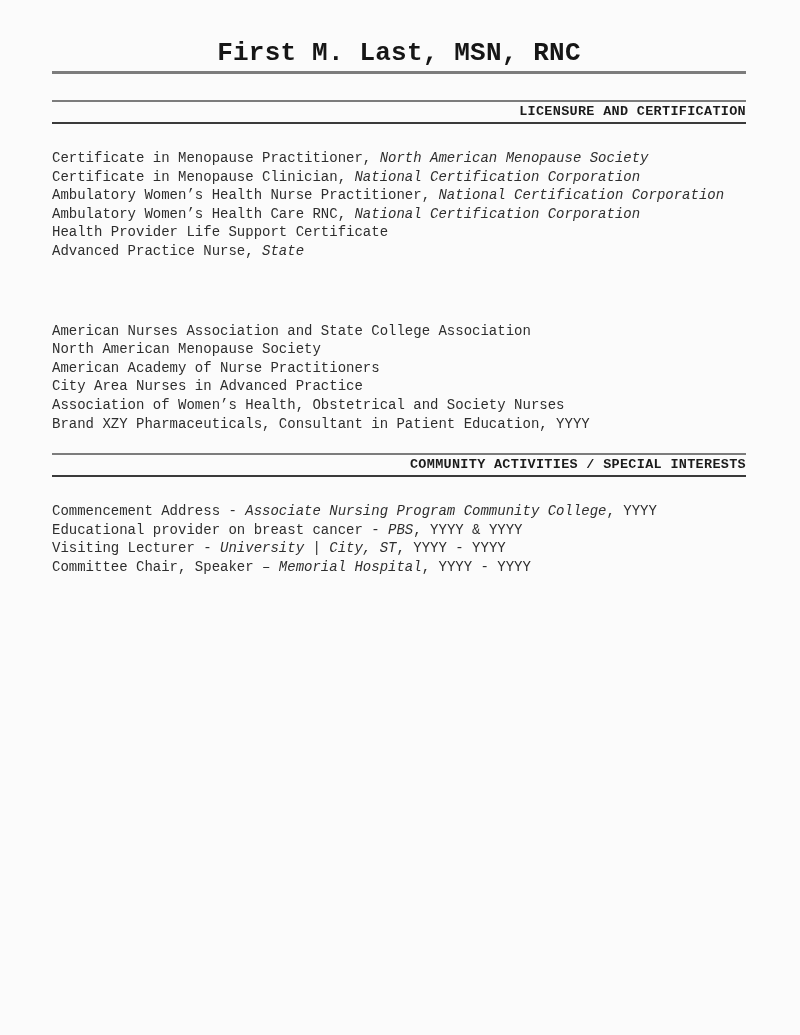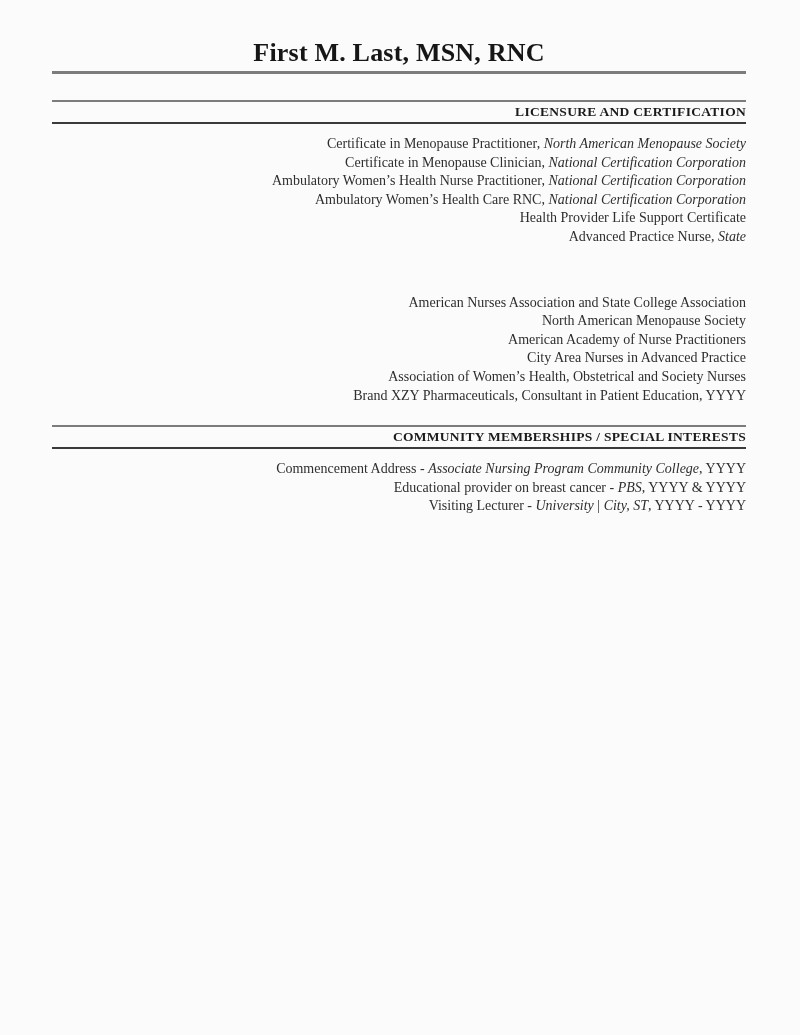--- a/index.html
+++ b/index.html
@@ -17,20 +17,21 @@
   body{
     width:800px;height:1035px;
     background:var(--paper);
     font-family:"Liberation Serif","DejaVu Serif",serif;
     color:var(--text);
     overflow:hidden;
   }
   .sheet{
     width:800px;height:831px;
     padding:38px 54px 0 52px;
+    font-family:Liberation Mono, monospace;
   }
   .doc-title{
     margin:0;
     text-align:center;
     font-size:26px;
     line-height:30px;
     font-weight:bold;
     color:var(--title);
     letter-spacing:0.2px;
   }
@@ -64,22 +65,22 @@
     font-size:13.5px;
     line-height:15px;
     font-weight:bold;
     color:var(--heading);
     letter-spacing:0.3px;
     padding:2px 0 3px;
     border-top:2px solid var(--rule-gray);
     border-bottom:2px solid var(--rule-dark);
   }
   .section-list{
-    padding-top:11px;
-    text-align:right;
+    padding-top:25px;
+    text-align:left;
     font-size:14px;
     line-height:18.6px;
   }
   .line{margin:0;}
   .line em{font-style:italic;}
 </style>
 </head>
 <body>
 
 <div class="sheet">
@@ -103,21 +104,22 @@
         <div class="section-list">
           <p class="line"><span>American Nurses Association and State College Association</span></p>
           <p class="line"><span>North American Menopause Society</span></p>
           <p class="line"><span>American Academy of Nurse Practitioners</span></p>
           <p class="line"><span>City Area Nurses in Advanced Practice</span></p>
           <p class="line"><span>Association of Women’s Health, Obstetrical and Society Nurses</span></p>
           <p class="line"><span>Brand XZY Pharmaceuticals, Consultant in Patient Education, YYYY</span></p>
         </div>
       </section>
       <section class="section section-2">
-        <h2 class="section-heading">COMMUNITY MEMBERSHIPS / SPECIAL INTERESTS</h2>
+        <h2 class="section-heading">COMMUNITY ACTIVITIES / SPECIAL INTERESTS</h2>
         <div class="section-list">
           <p class="line"><span>Commencement Address - </span><em>Associate Nursing Program Community College</em><span>, YYYY</span></p>
           <p class="line"><span>Educational provider on breast cancer - </span><em>PBS</em><span>, YYYY &amp; YYYY</span></p>
           <p class="line"><span>Visiting Lecturer - </span><em>University</em><span> | </span><em>City, ST</em><span>, YYYY - YYYY</span></p>
+          <p class="line"><span>Committee Chair, Speaker – </span><em>Memorial Hospital</em><span>, YYYY - YYYY</span></p>
         </div>
       </section>
     </main>
 </div>
 
 </body></html>

